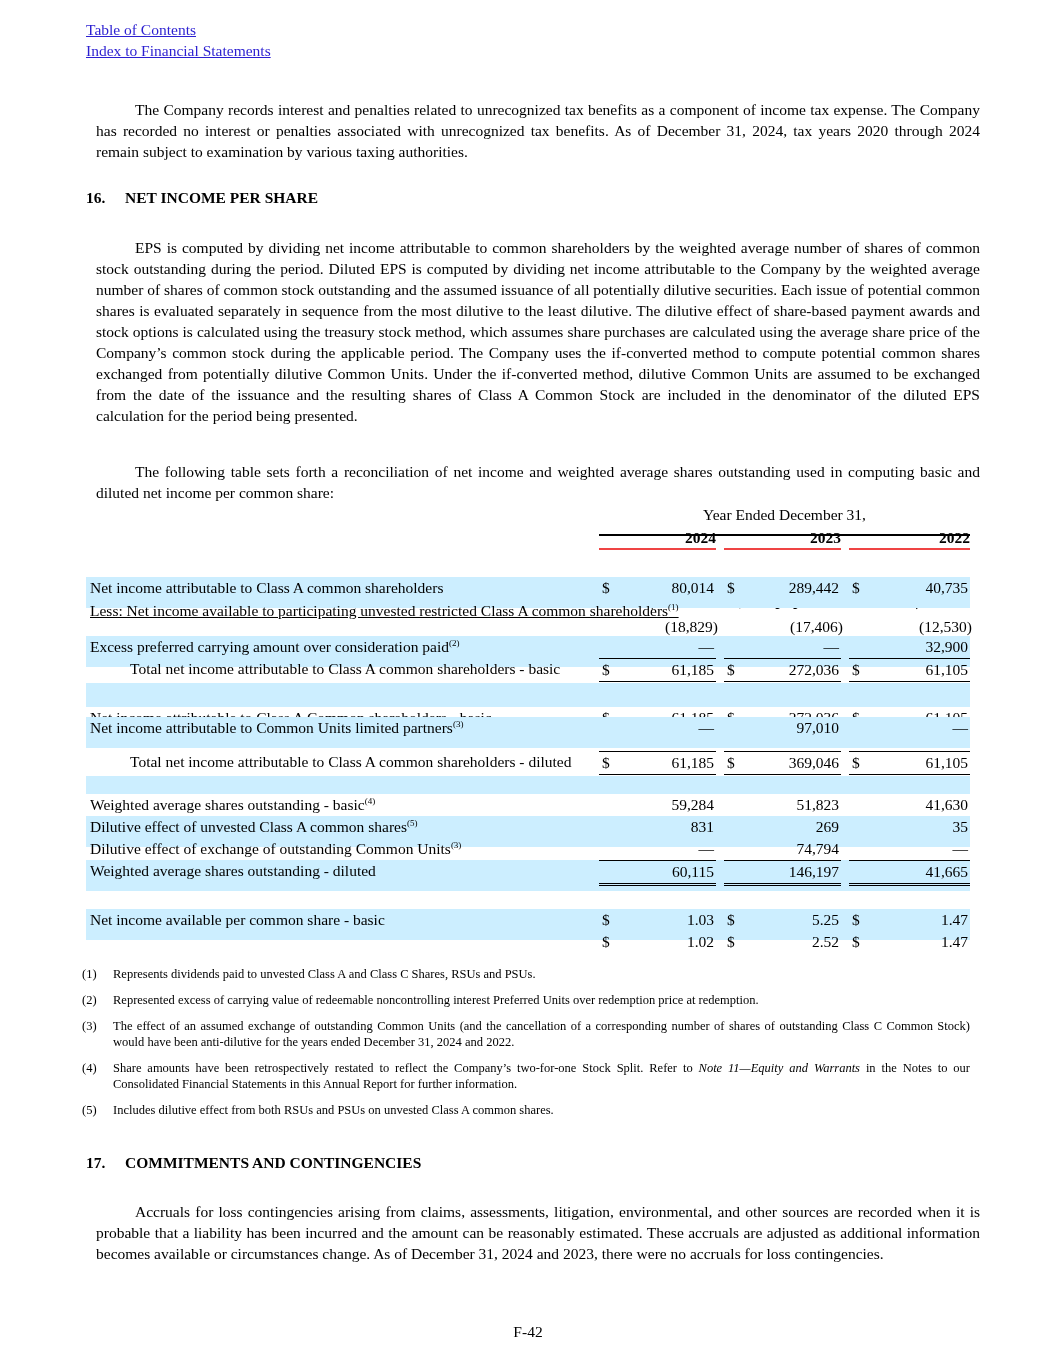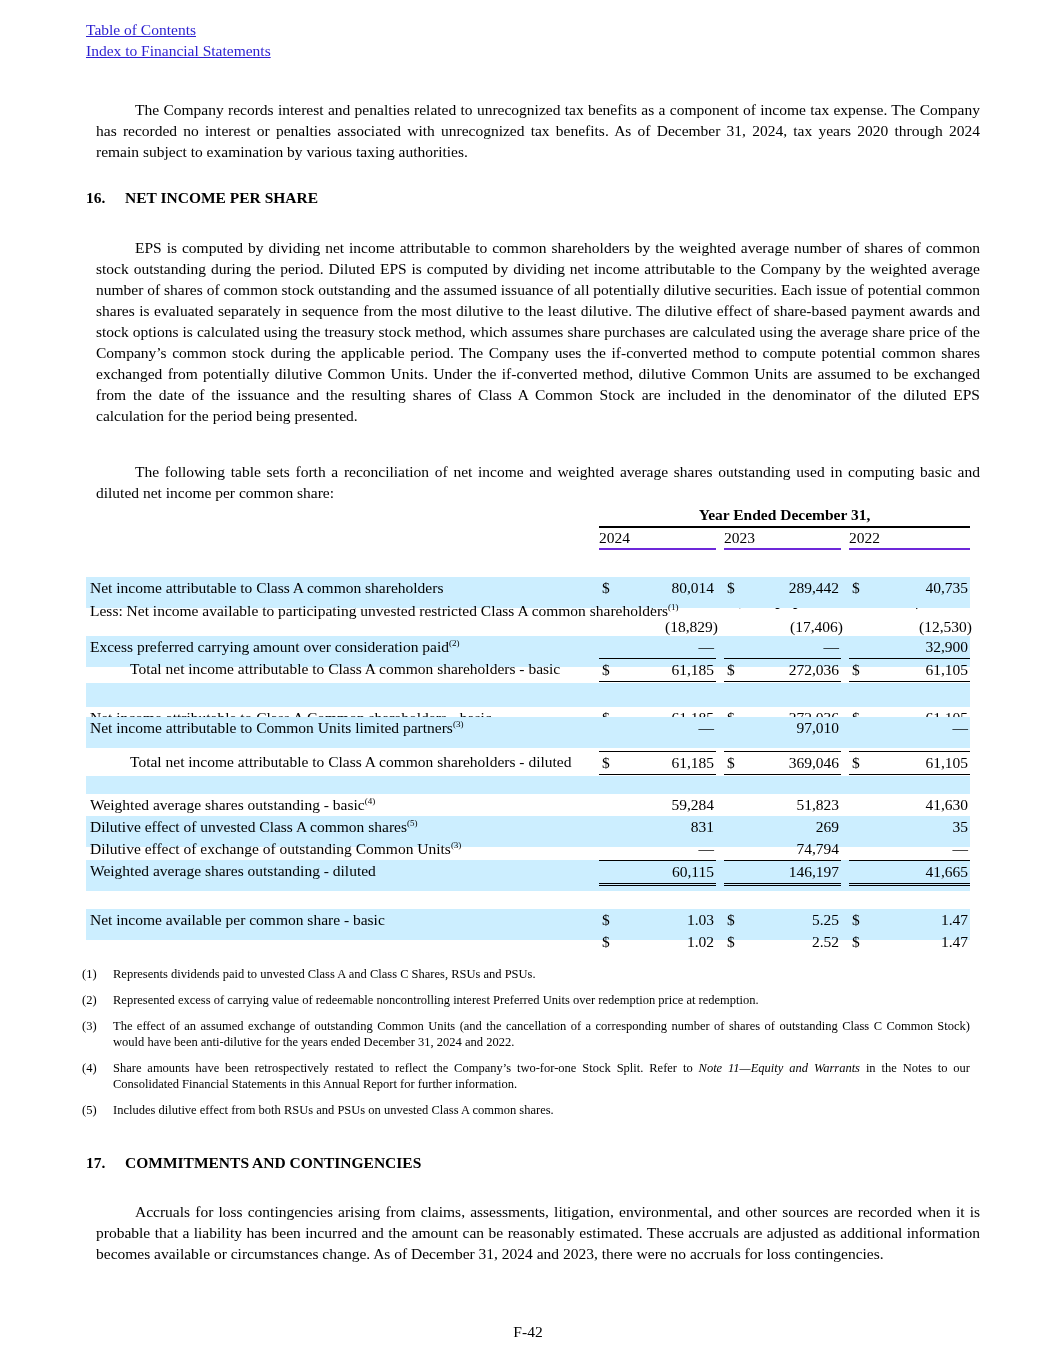--- a/index.html
+++ b/index.html
@@ -9,41 +9,41 @@
   .toplinks { position: absolute; top: 19px; left: 0; }
   p.para { margin: 10px; text-align: justify; line-height: 21px; text-indent: 39px; }
   .p1 { position: absolute; top: 89px; left: 0; width: 884px; }
   h2.sec { margin: 0; font-size: 15.5px; font-weight: bold; position: absolute; left: 0; }
   h2.sec .num { display: inline-block; width: 39px; }
   .h16 { top: 189px; }
   .p2 { position: absolute; top: 227px; left: 0; width: 884px; }
   .p3 { position: absolute; top: 451px; left: 0; width: 884px; }
   
   .tbl { position: absolute; top: 505px; left: 0; width: 884px; }
-  .hdr1 { position: absolute; left: 513px; width: 371px; top: 0; text-align: center; font-weight: bold; line-height: 20px; border-bottom: 2px solid #000; padding-bottom: 1px; }
-  .yr { position: absolute; top: 23px; text-align: left; font-weight: normal; line-height: 20px; border-bottom: 2px solid #6d28d9; }
+  .hdr1 { position: absolute; left: 513px; width: 371px; top: 0; text-align: center; font-weight: normal; line-height: 20px; border-bottom: 2px solid #000; padding-bottom: 9px; }
+  .yr { position: absolute; top: 23px; text-align: right; font-weight: bold; line-height: 20px; border-bottom: 2px solid #ef4444; }
   .yr0 { left: 513px; width: 117px; }
   .yr1 { left: 638px; width: 117px; }
   .yr2 { left: 763px; width: 121px; }
   .units { position: absolute; top: 50px; left: 513px; width: 371px; text-align: center; font-weight: bold; line-height: 20px; margin-top: 36px; }
   .row { position: absolute; left: 0; width: 884px; height: 31px; line-height: 22px; }
   .row.shade { background: #cceeff; }
   .row .lbl { position: absolute; left: 4px; white-space: nowrap; }
   .row .lbl.ind { left: 44px; }
   .row .cell { position: absolute; top: 0; height: 22px; }
   .c0 { left: 513px; width: 117px; }
   .c1 { left: 638px; width: 117px; }
   .c2 { left: 763px; width: 121px; }
   .cell .cur { position: absolute; left: 3px; }
   .cell .val { position: absolute; right: 2px; }
   .cell .val.neg { right: -2px; }
   .cell.top1 { border-top: 1px solid #000; }
   .cell.dbl { border-bottom: 3px double #000; }
   .row.tall { height: 38px; }
-  .row.tall .lbl { line-height: 17px; top: 2px; }
+  .row.tall .lbl { line-height: 17px; top: 2px; text-decoration: underline; }
   .row.tall .cell { top: 16px; }
   sup { font-size: 9px; line-height: 0; vertical-align: 6px; }
   
   .fns { position: absolute; top: 966px; left: -4px; width: 888px; font-size: 12.5px; }
   .fn { position: absolute; left: 0; width: 888px; line-height: 16px; }
   .fn .fnum { position: absolute; left: 0; }
   .fn .ftxt { position: absolute; left: 31px; right: 0; text-align: justify; }
   .h17 { top: 1154px; }
   .p4 { position: absolute; top: 1191px; left: 0; width: 884px; }
   .pagenum { position: absolute; top: 1322px; left: 0; width: 884px; text-align: center; line-height: 20px; }

